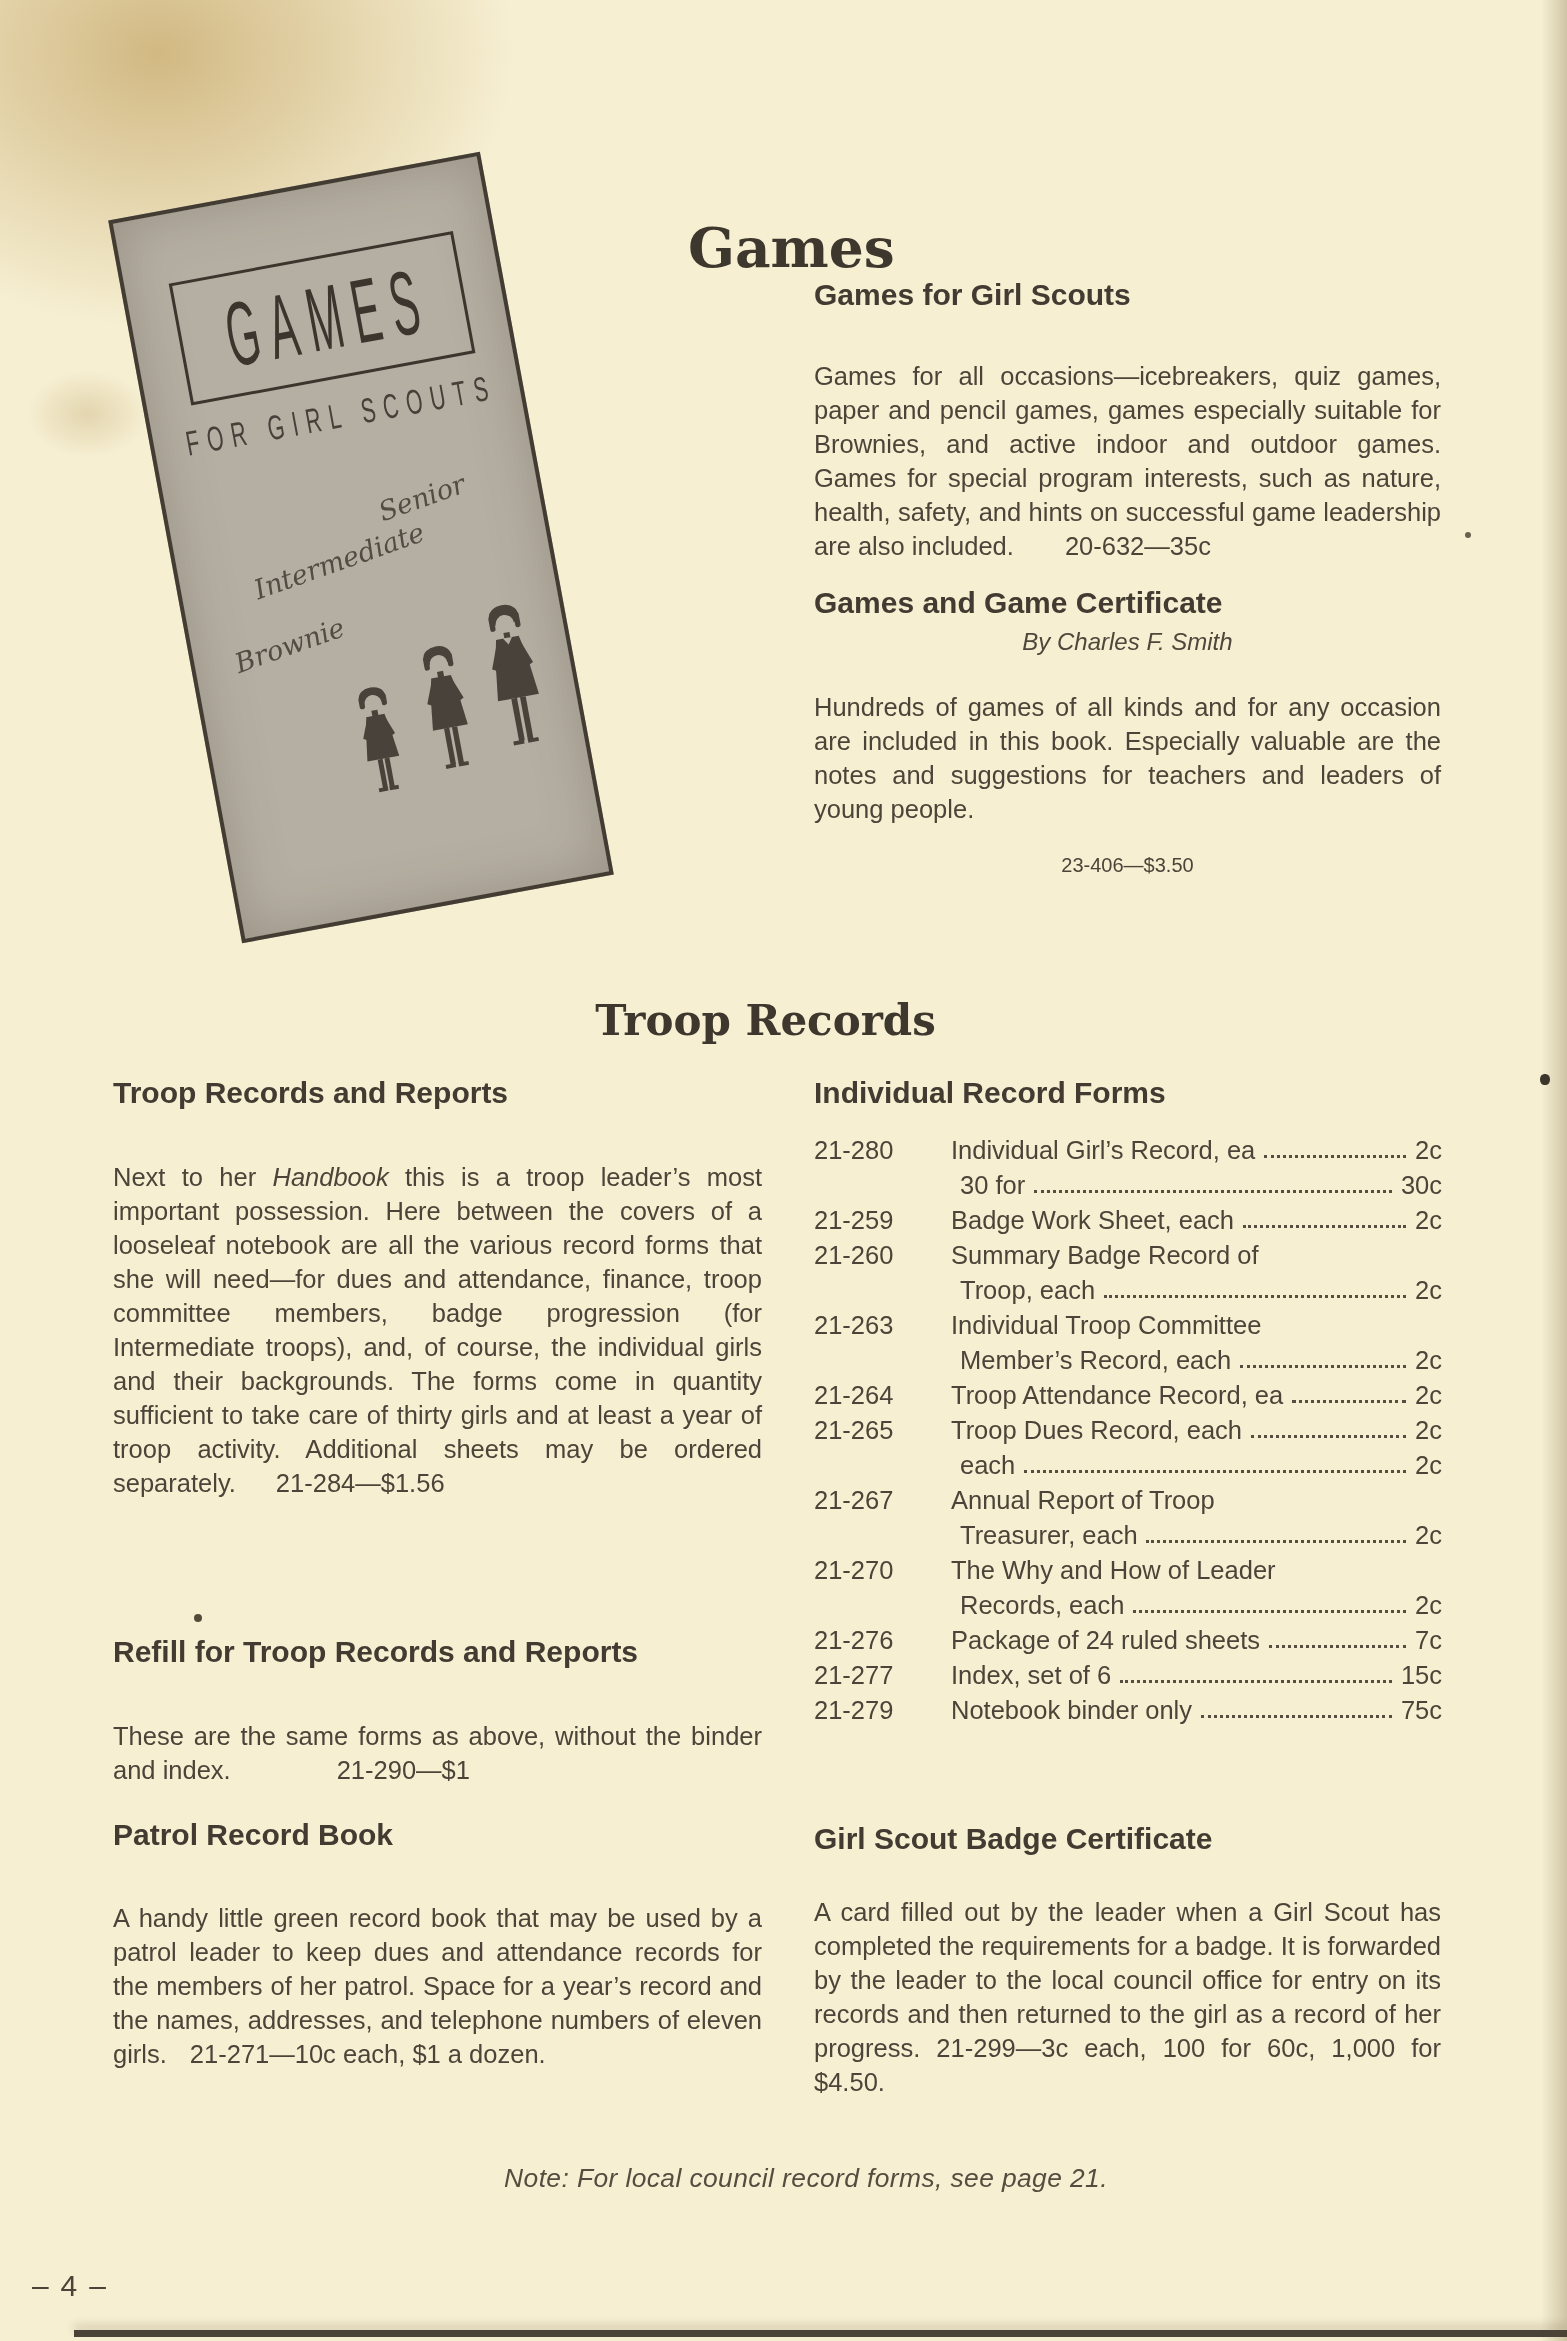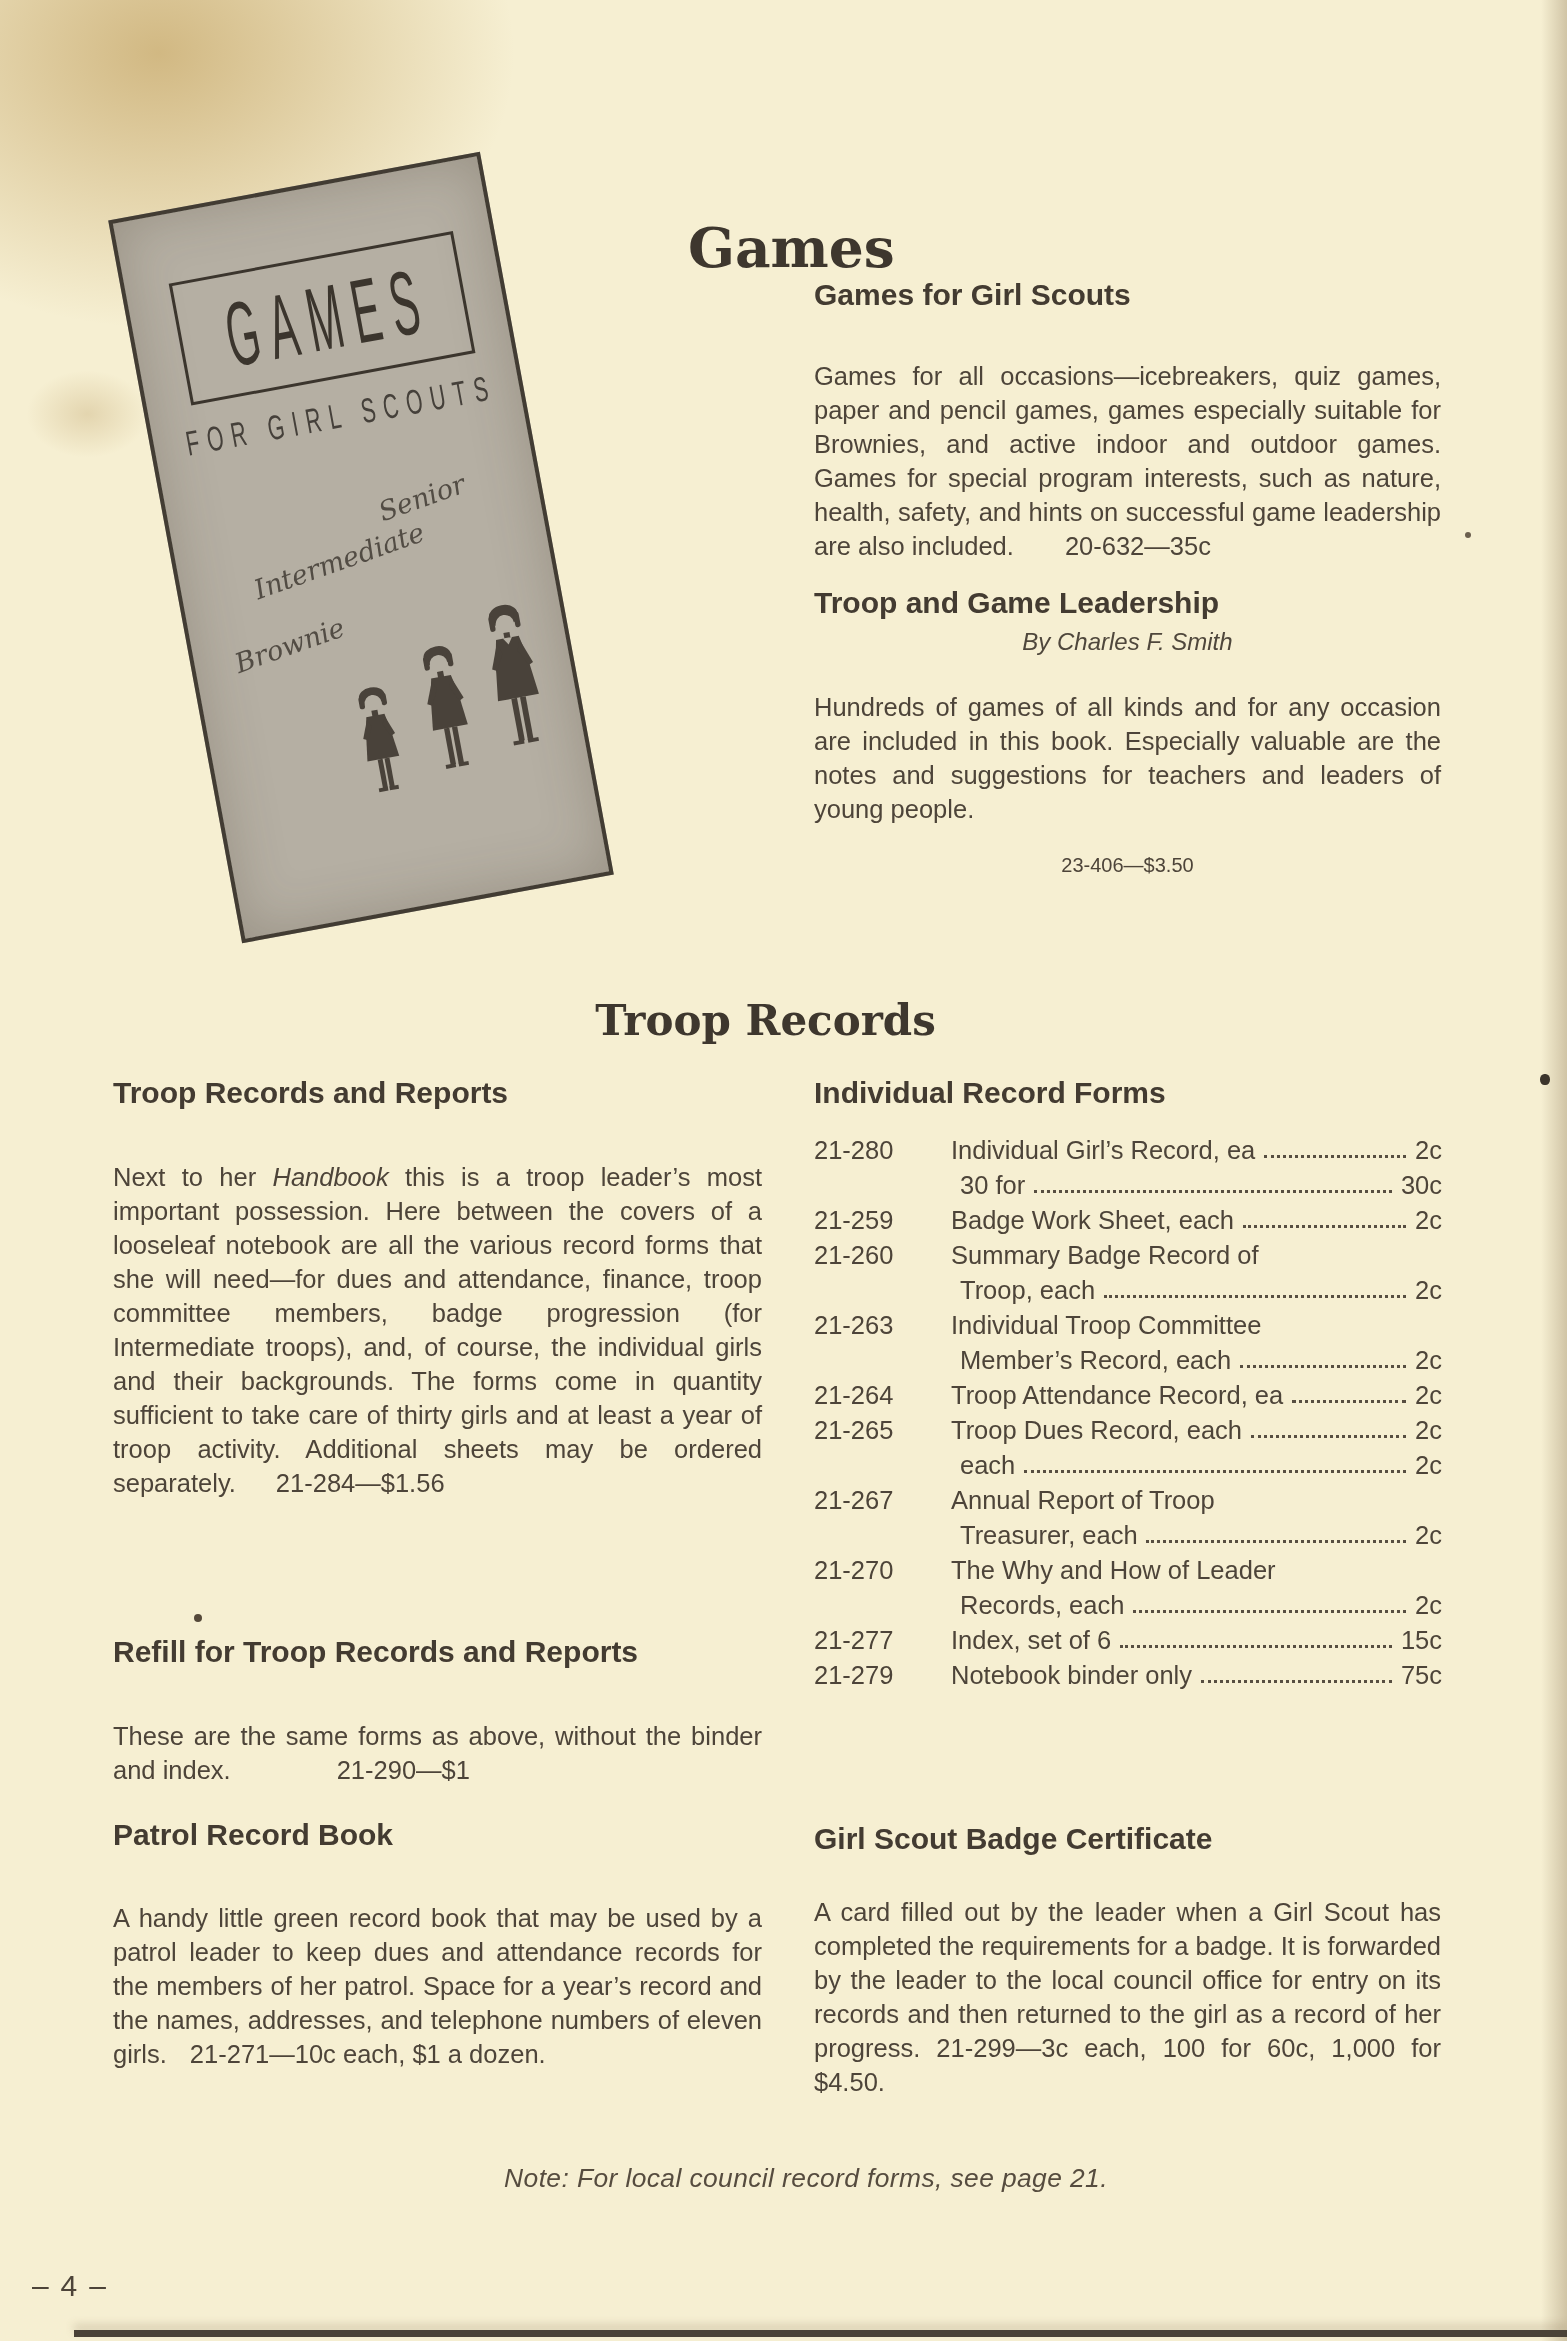--- a/index.html
+++ b/index.html
@@ -190,21 +190,21 @@
       <rect x="239" y="256" width="14" height="5"></rect>
     </g>
   </svg>
 </div>
 
 <h1 id="h-games" class="display-heading">Games</h1>
 
 <div id="g1-title" class="sec-title rc-title">Games for Girl Scouts</div>
 <p id="g1-para" class="body-text rc"><span>Games for all occasions—icebreakers, quiz games, paper and pencil games, games especially suitable for Brownies, and active indoor and outdoor games. Games for special program interests, such as nature, health, safety, and hints on successful game leadership are also included.</span><span class="price">20-632—35c</span></p>
 
-<div id="g2-title" class="sec-title rc-title">Troop and Game Leadership</div>
+<div id="g2-title" class="sec-title rc-title">Games and Game Certificate</div>
 <div id="g2-byline" class="byline">By Charles F. Smith</div>
 <p id="g2-para" class="body-text rc">Hundreds of games of all kinds and for any occasion are included in this book. Especially valuable are the notes and suggestions for teachers and leaders of young people.</p>
 <div id="g2-price" class="price-center">23-406—$3.50</div>
 
 <h1 id="h-troop" class="display-heading">Troop Records</h1>
 
 <div id="tr-title" class="sec-title lc-title">Troop Records and Reports</div>
 <p id="tr-para" class="body-text lc"><span>Next to her </span><span class="italic">Handbook</span><span> this is a troop leader’s most important possession. Here between the covers of a looseleaf notebook are all the various record forms that she will need—for dues and attendance, finance, troop committee members, badge progression (for Intermediate troops), and, of course, the individual girls and their backgrounds. The forms come in quantity sufficient to take care of thirty girls and at least a year of troop activity. Additional sheets may be ordered separately.</span><span class="price">21-284—$1.56</span></p>
 
 <div id="refill-title" class="sec-title lc-title">Refill for Troop Records and Reports</div>
@@ -295,20 +295,26 @@
     <span class="form-code">21-270</span>
     <span class="form-desc">The Why and How of Leader</span>
   </div>
   <div class="form-line cont">
     <span class="form-code"></span>
     <span class="form-desc">Records, each</span>
     <span class="form-dots"></span>
     <span class="form-price">2c</span>
   </div>
 
+  <div class="form-line">
+    <span class="form-code">21-276</span>
+    <span class="form-desc">Package of 24 ruled sheets</span>
+    <span class="form-dots"></span>
+    <span class="form-price">7c</span>
+  </div>
 
   <div class="form-line">
     <span class="form-code">21-277</span>
     <span class="form-desc">Index, set of 6</span>
     <span class="form-dots"></span>
     <span class="form-price">15c</span>
   </div>
 
   <div class="form-line">
     <span class="form-code">21-279</span>

